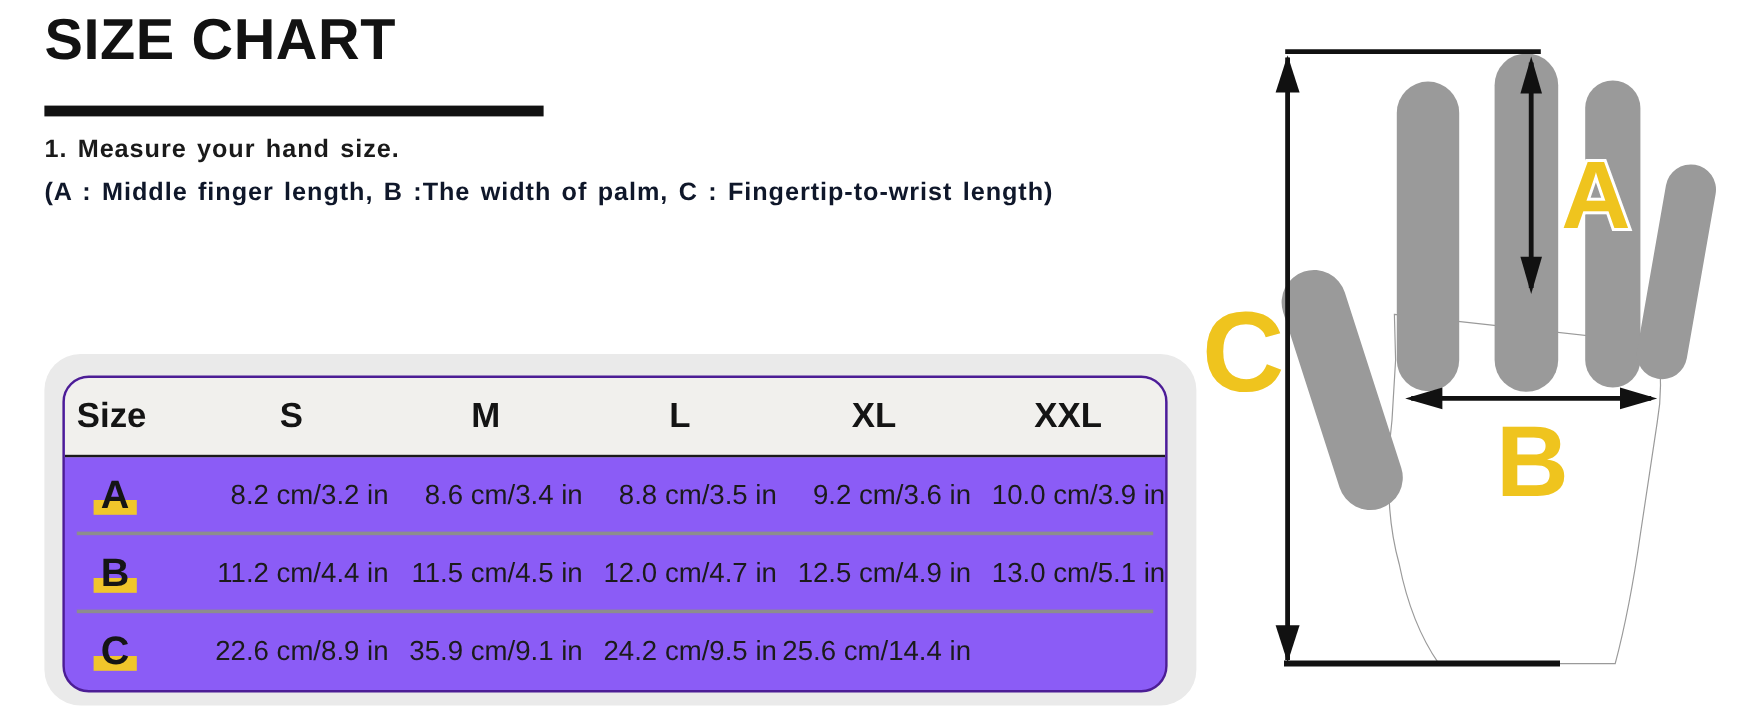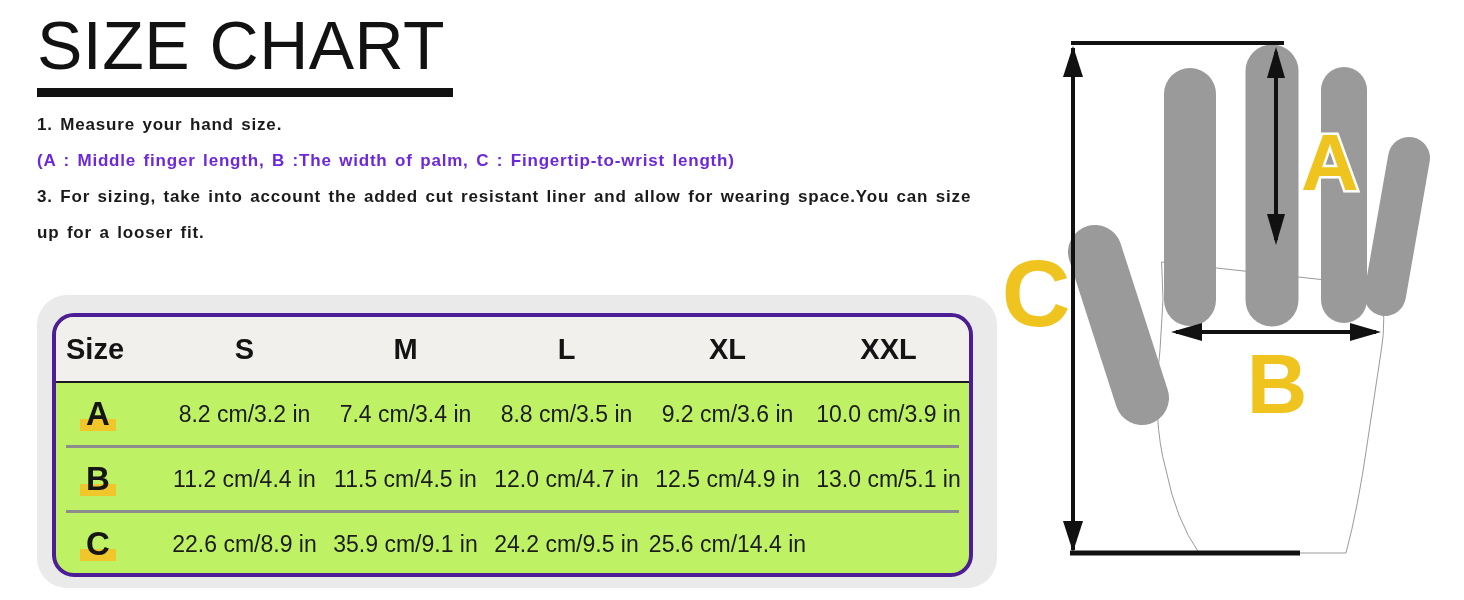--- a/index.html
+++ b/index.html
@@ -5,59 +5,59 @@
   * { margin:0; padding:0; box-sizing:border-box; }
   html,body { background:#ffffff; }
   #screen {
     position:relative; width:1464px; height:600px; background:#ffffff;
     font-family:"Liberation Sans", sans-serif; overflow:hidden;
   }
 
   
   .page-title {
     position:absolute; left:37px; top:6px;
-    font-size:68px; font-weight:normal; color:#121212; letter-spacing:0.5px;
+    font-size:48px; font-weight:bold; color:#121212; letter-spacing:0.5px;
     white-space:nowrap;
   }
   .title-underline {
     position:absolute; left:37px; top:88px; width:416px; height:9px; background:#121212;
   }
 
   
   .instructions {
     position:absolute; left:37px; top:107px; width:950px;
-    font-size:17px; font-weight:bold; color:#1a1a1a;
+    font-size:21px; font-weight:bold; color:#1a1a1a;
     line-height:36px; letter-spacing:0.8px; word-spacing:2px;
   }
   .instructions p { margin:0; }
-  .instructions .note { color:#6d28d9; }
+  .instructions .note { color:#0f172a; }
 
   
   .size-card {
     position:absolute; left:37px; top:295px; width:960px; height:293px;
     background:#eaeaea; border-radius:30px;
   }
   .size-table {
     position:absolute; left:15px; top:18px; width:921px; height:264px;
-    background:#bef264; border:4px solid #4c1d95; border-radius:22px; overflow:hidden;
+    background:#8b5cf6; border:2px solid #4c1d95; border-radius:22px; overflow:hidden;
   }
   .table-header {
     display:grid; grid-template-columns:108px repeat(5,1fr);
     height:66px; align-items:center;
     background:#f1f0ed; border-bottom:2px solid #1a1a1a;
     font-size:29px; font-weight:600; color:#141414;
   }
   .header-cell { text-align:center; }
   .header-cell.size-col { text-align:left; padding-left:10px; }
   .table-body { display:flex; flex-direction:column; height:192px; }
   .table-row {
     flex:1; display:grid; grid-template-columns:108px repeat(5,1fr);
     align-items:center; font-size:23px; font-weight:500; color:#1b1b1b;
   }
-  .cell { text-align:center; white-space:nowrap; }
+  .cell { text-align:right; white-space:nowrap; }
   .label-cell { text-align:left; padding-left:24px; }
   .label-letter {
     display:inline-block; position:relative; line-height:1.05;
     font-size:33px; font-weight:bold; color:#151515; padding:0 6px;
     background:linear-gradient(to top, #f0c62b 0px, #f0c62b 12px, transparent 12px);
   }
   .row-divider { height:3px; background:#8d8d8d; margin:0 10px; flex:none; }
 
   
   .hand-diagram { position:absolute; left:1000px; top:0; width:464px; height:600px; }
@@ -74,41 +74,40 @@
 <body>
 
 <div id="screen">
 
   <div class="page-title">SIZE CHART</div>
   <div class="title-underline"></div>
 
   <div class="instructions">
     <p>1. Measure your hand size.</p>
     <p class="note">(A : Middle finger length, B :The width of palm, C : Fingertip-to-wrist length)</p>
-    <p>3. For sizing, take into account the added cut resistant liner and allow for wearing space.You can size up for a looser fit.</p>
   </div>
 
   <div class="size-card">
     <div class="size-table">
       <div class="table-header">
         <div class="header-cell size-col">Size</div>
         <div class="header-cell">S</div>
         <div class="header-cell">M</div>
         <div class="header-cell">L</div>
         <div class="header-cell">XL</div>
         <div class="header-cell">XXL</div>
       </div>
       <div class="table-body">
 
         <div class="table-row">
           <div class="label-cell">
             <span class="label-letter">A</span>
           </div>
           <div class="cell">8.2 cm/3.2 in</div>
-          <div class="cell">7.4 cm/3.4 in</div>
+          <div class="cell">8.6 cm/3.4 in</div>
           <div class="cell">8.8 cm/3.5 in</div>
           <div class="cell">9.2 cm/3.6 in</div>
           <div class="cell">10.0 cm/3.9 in</div>
         </div>
 
         <div class="row-divider"></div>
 
         <div class="table-row">
           <div class="label-cell">
             <span class="label-letter">B</span>

